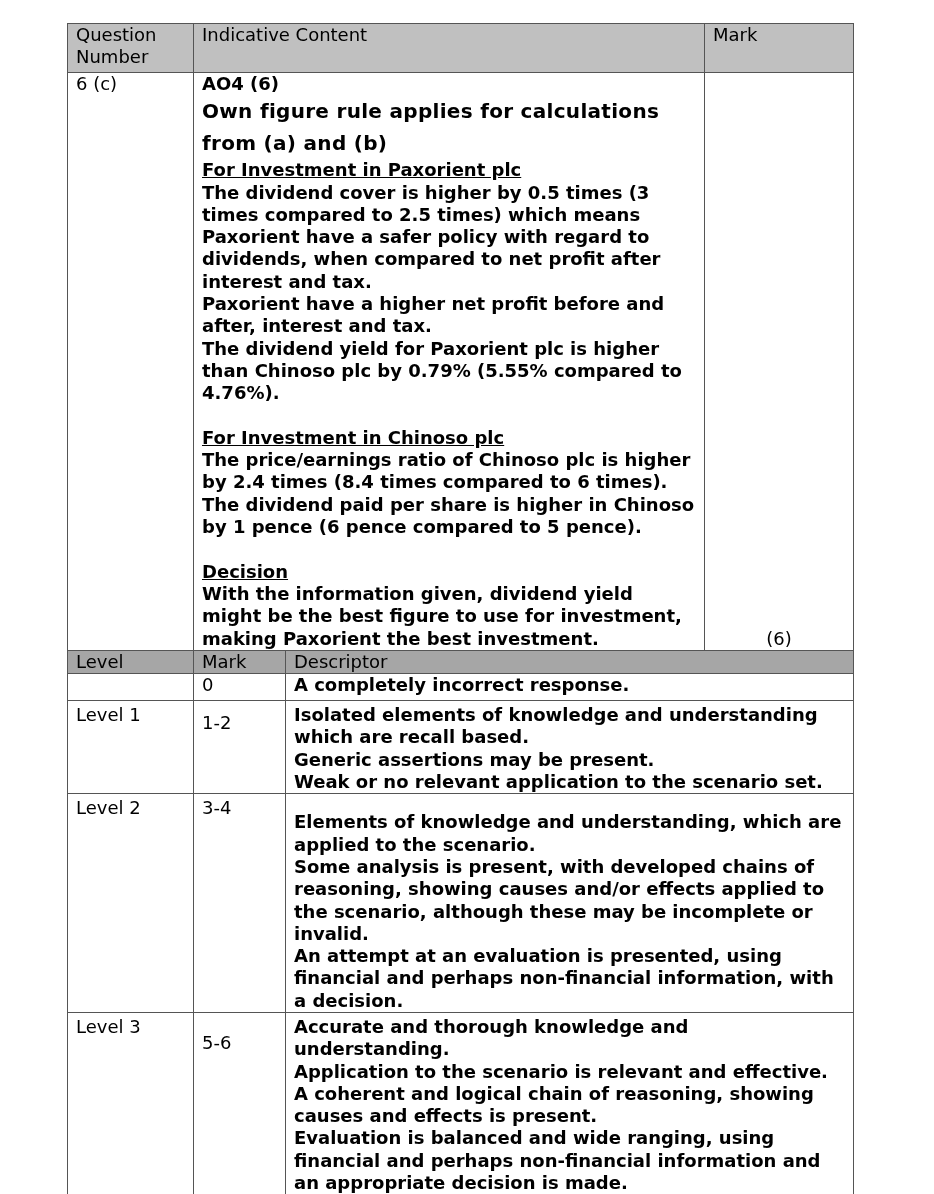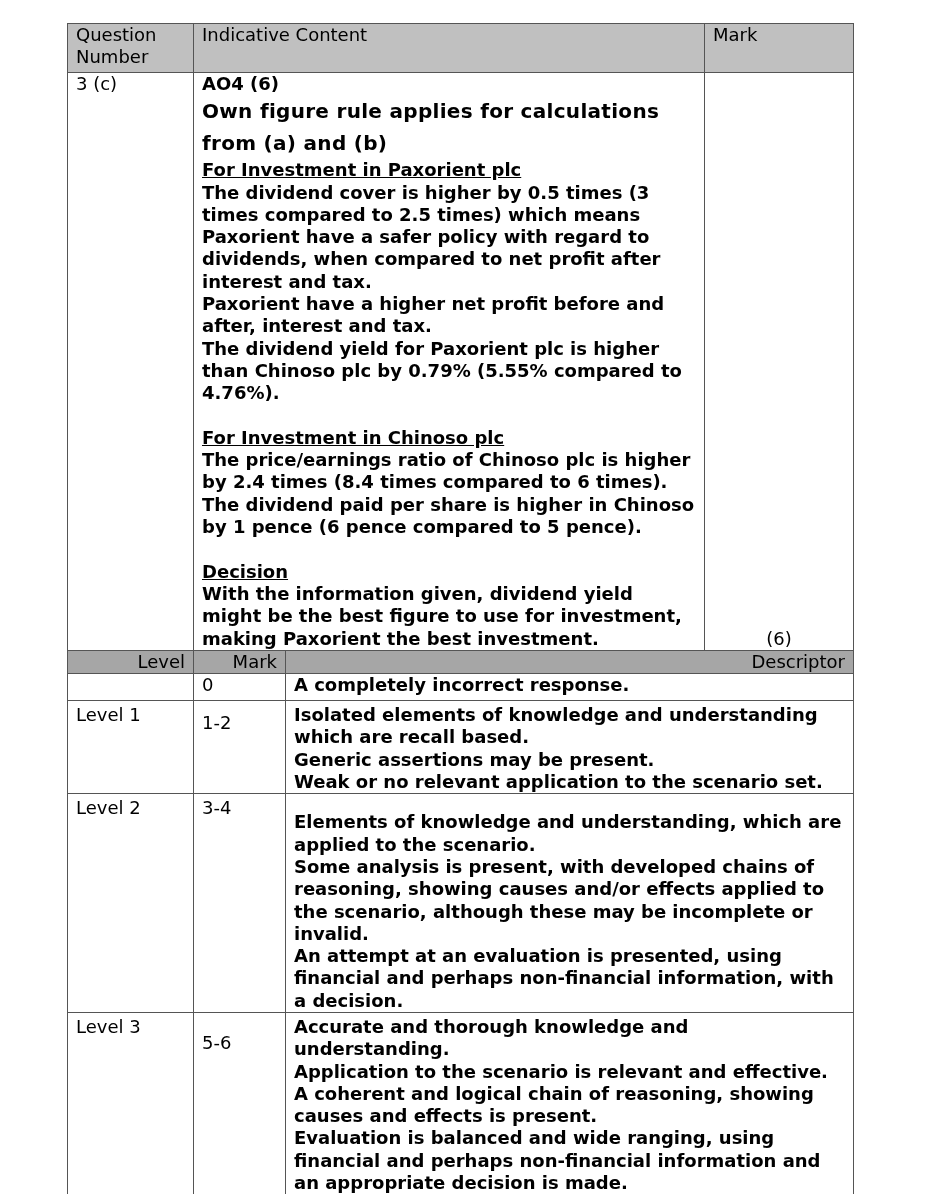--- a/index.html
+++ b/index.html
@@ -1,21 +1,21 @@
 <!DOCTYPE html>
 <html><head>
 <meta charset="utf-8">
 <style>
   html, body { margin: 0; padding: 0; background: #ffffff; }
   body { width: 934px; height: 1194px; position: relative; font-family: "DejaVu Sans", sans-serif; color: #000; }
   .page { position: absolute; left: 67px; top: 23px; width: 786px; }
   table { border-collapse: collapse; width: 786px; table-layout: fixed; }
   td { border: 1px solid #555; vertical-align: top; padding: 0 8px 0 8px; font-size: 18px; line-height: 22.3px; }
   .hdr1 td { background: #c0c0c0; margin-top: 44px; }
-  .hdr2 td { background: #a6a6a6; text-align: right; }
+  .hdr2 td { background: #a6a6a6; }
   .u { text-decoration: underline; }
   .big { font-size: 20px; line-height: 32px; letter-spacing: 0.3px; }
   .gap { height: 22.3px; }
   .markcell { position: relative; }
   .markval { position: absolute; bottom: 0; left: 0; right: 0; text-align: center; }
   .t2 td { padding-left: 8px; }
   .t2 td.desc { padding-left: 8px; }
   .line { display: block; font-weight: bold; }
 </style>
 </head>
@@ -28,21 +28,21 @@
       <col style="width:511px">
       <col style="width:149px">
     </colgroup>
     <tbody>
         <tr class="hdr1">
       <td style="height:48px">Question Number</td>
       <td>Indicative Content</td>
       <td>Mark</td>
     </tr>
     <tr>
-      <td>3 (c)</td>
+      <td>6 (c)</td>
       <td>
         <span class="line">AO4 (6)</span>
         <span class="line big">Own figure rule applies for calculations from (a) and (b)</span>
         <span class="line u">For Investment in Paxorient plc</span>
         <span class="line">The dividend cover is higher by 0.5 times (3 times compared to 2.5 times) which means Paxorient have a safer policy with regard to dividends, when compared to net profit after interest and tax.</span>
         <span class="line">Paxorient have a higher net profit before and after, interest and tax.</span>
         <span class="line">The dividend yield for Paxorient plc is higher than Chinoso plc by 0.79% (5.55% compared to 4.76%).</span>
         <div class="gap"></div>
         <span class="line u">For Investment in Chinoso plc</span>
         <span class="line">The price/earnings ratio of Chinoso plc is higher by 2.4 times (8.4 times compared to 6 times).</span>

